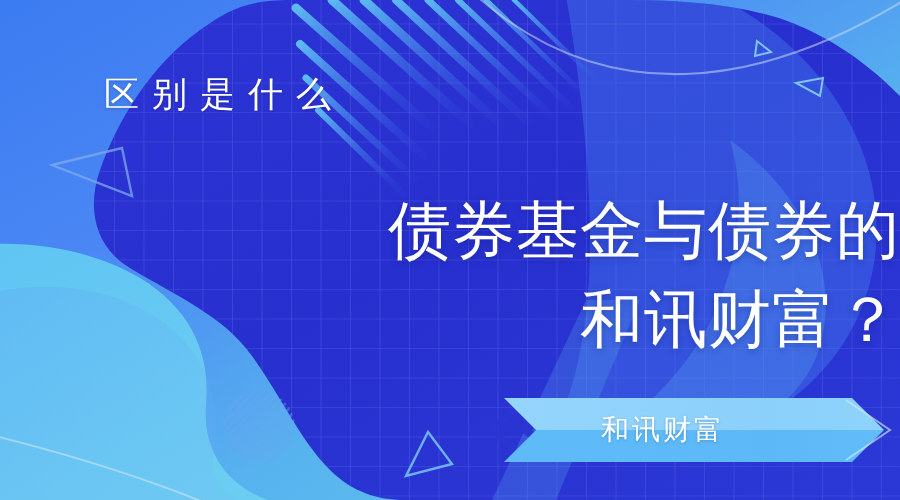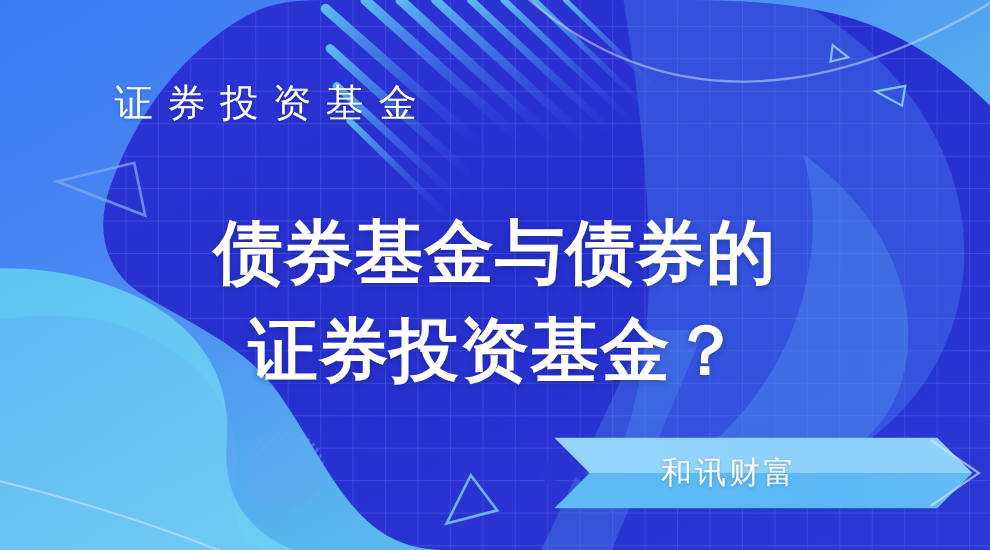--- a/index.html
+++ b/index.html
@@ -36,23 +36,23 @@
     font-weight: 400;
     white-space: nowrap;
     text-shadow: 0 1px 3px rgba(10,20,90,0.28);
   }
 
   .headline {
     position: absolute;
     left: 0;
     right: 0;
     top: 186px;
-    text-align: center;
+    text-align: right;
     color: #ffffff;
-    font-weight: 700;
+    font-weight: 400;
     font-size: 63px;
     line-height: 1.42;
     letter-spacing: 1px;
     text-shadow: 0 2px 7px rgba(8,18,88,0.30);
   }
   .headline .line { display: block; white-space: nowrap; }
 
   
   .ribbon {
     position: absolute;
@@ -218,25 +218,25 @@
       <path d="M 52,165 L 122,148 L 132,196 Z" fill="none" stroke="#7fa9ef" stroke-width="2.4" opacity="0.75"></path>
 
       <path d="M 428,432 L 452,464 L 406,476 Z" fill="none" stroke="#7fd0f6" stroke-width="2.4" opacity="0.8"></path>
 
       <path d="M 757,41 L 771,52 L 755,56 Z" fill="none" stroke="#8fd8f8" stroke-width="2" opacity="0.85"></path>
 
       <path d="M 796,83 L 823,78 L 820,96 Z" fill="none" stroke="#8fd8f8" stroke-width="2" opacity="0.85"></path>
     </g>
   </svg>
 
-  <div class="subtitle">证券投资基金</div>
+  <div class="subtitle">区别是什么</div>
 
   <div class="headline">
     <span class="line">债券基金与债券的</span>
-    <span class="line">证券投资基金？</span>
+    <span class="line">和讯财富？</span>
   </div>
 
   <div class="ribbon">
     <svg width="426" height="68" viewBox="0 0 426 68" xmlns="http://www.w3.org/2000/svg">
       <defs>
         <linearGradient id="ribUp" x1="0" y1="0" x2="1" y2="0">
           <stop offset="0%" stop-color="#95d5fc"></stop>
           <stop offset="70%" stop-color="#8bd0fb"></stop>
           <stop offset="100%" stop-color="#8ed3fb"></stop>
         </linearGradient>

